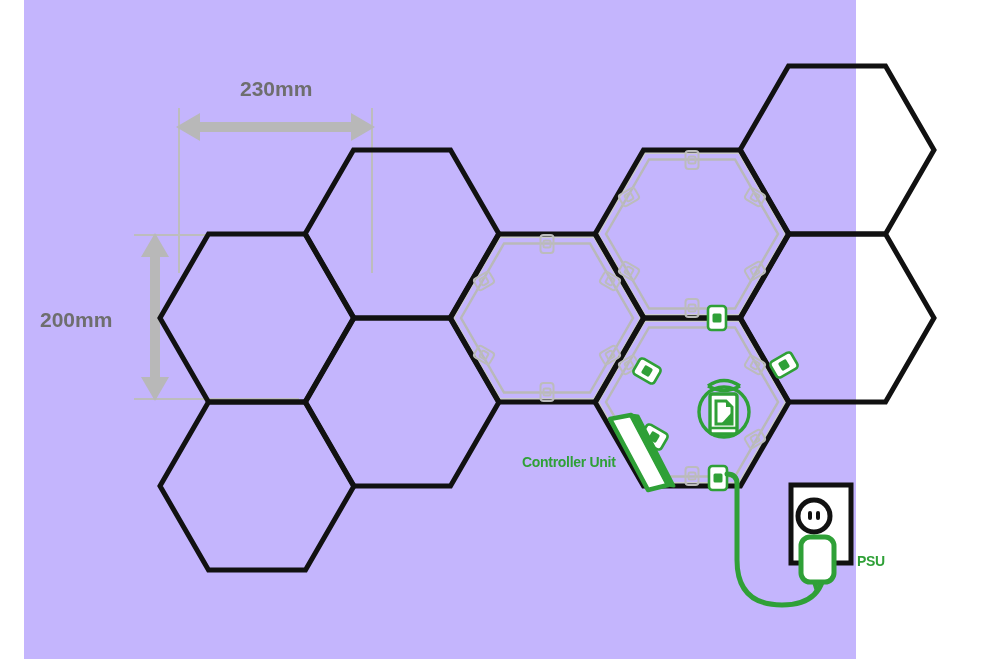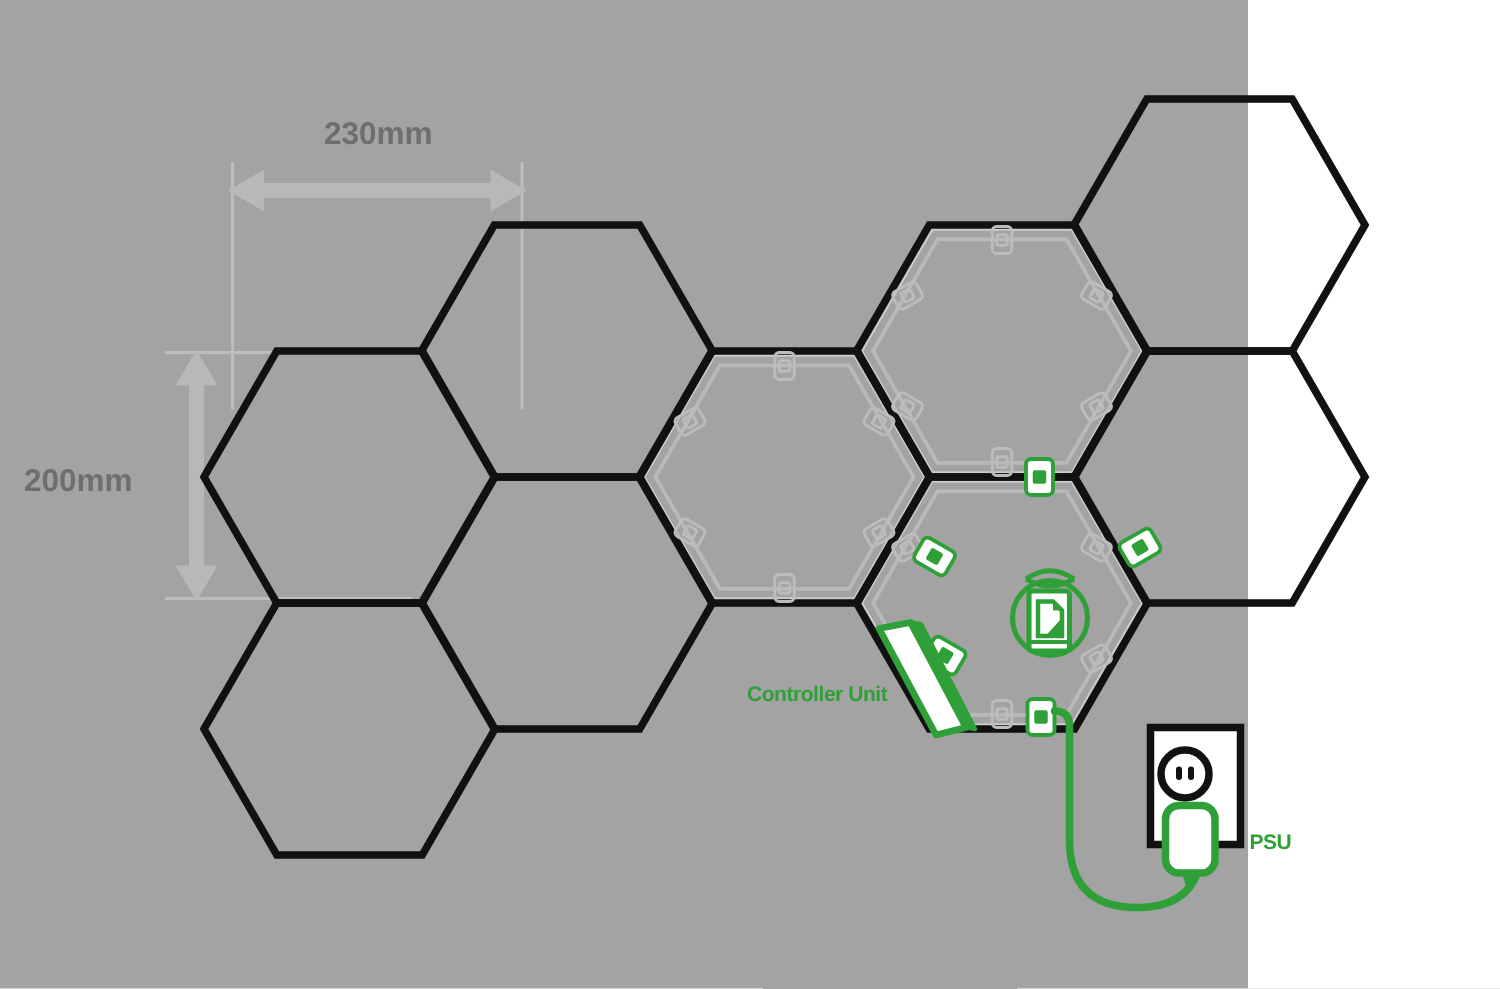--- a/index.html
+++ b/index.html
@@ -10,21 +10,22 @@
   body {
     width: 1000px;
     height: 659px;
     font-family: "Liberation Sans", sans-serif;
     overflow: hidden;
   }
   #diagram-root {
     position: relative;
     width: 832px;
     height: 659px;
-    background: #a3a3a3;
+    background: #c4b5fd;
+    margin-left: 24px;
   }
   svg#scene {
     position: absolute;
     top: 0;
     left: 0;
     width: 1000px;
     height: 659px;
     display: block;
   }
   .dim-text {

